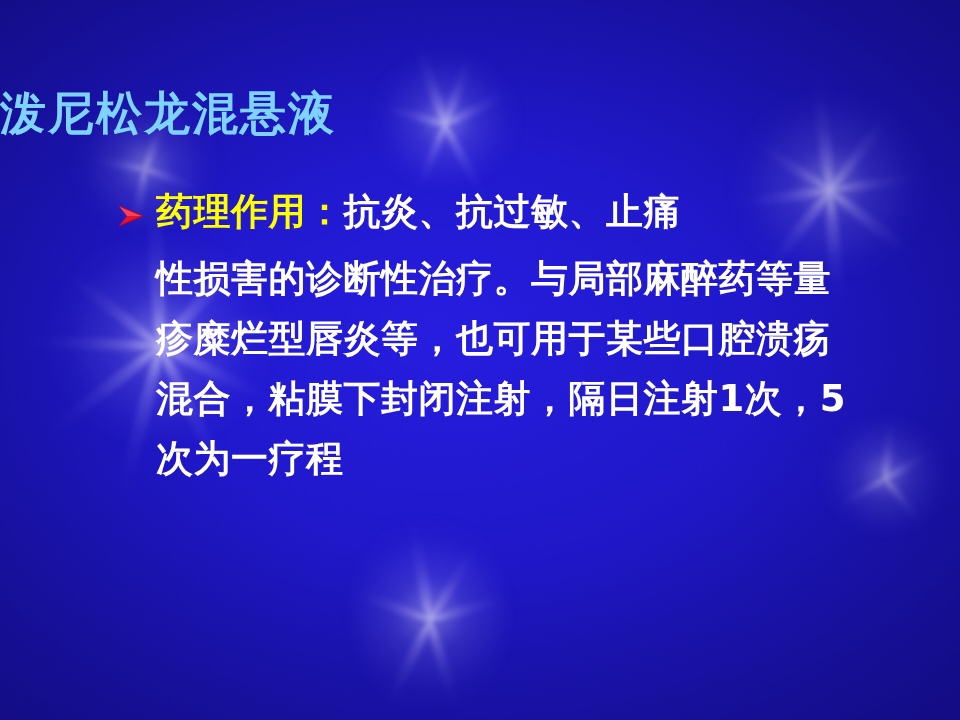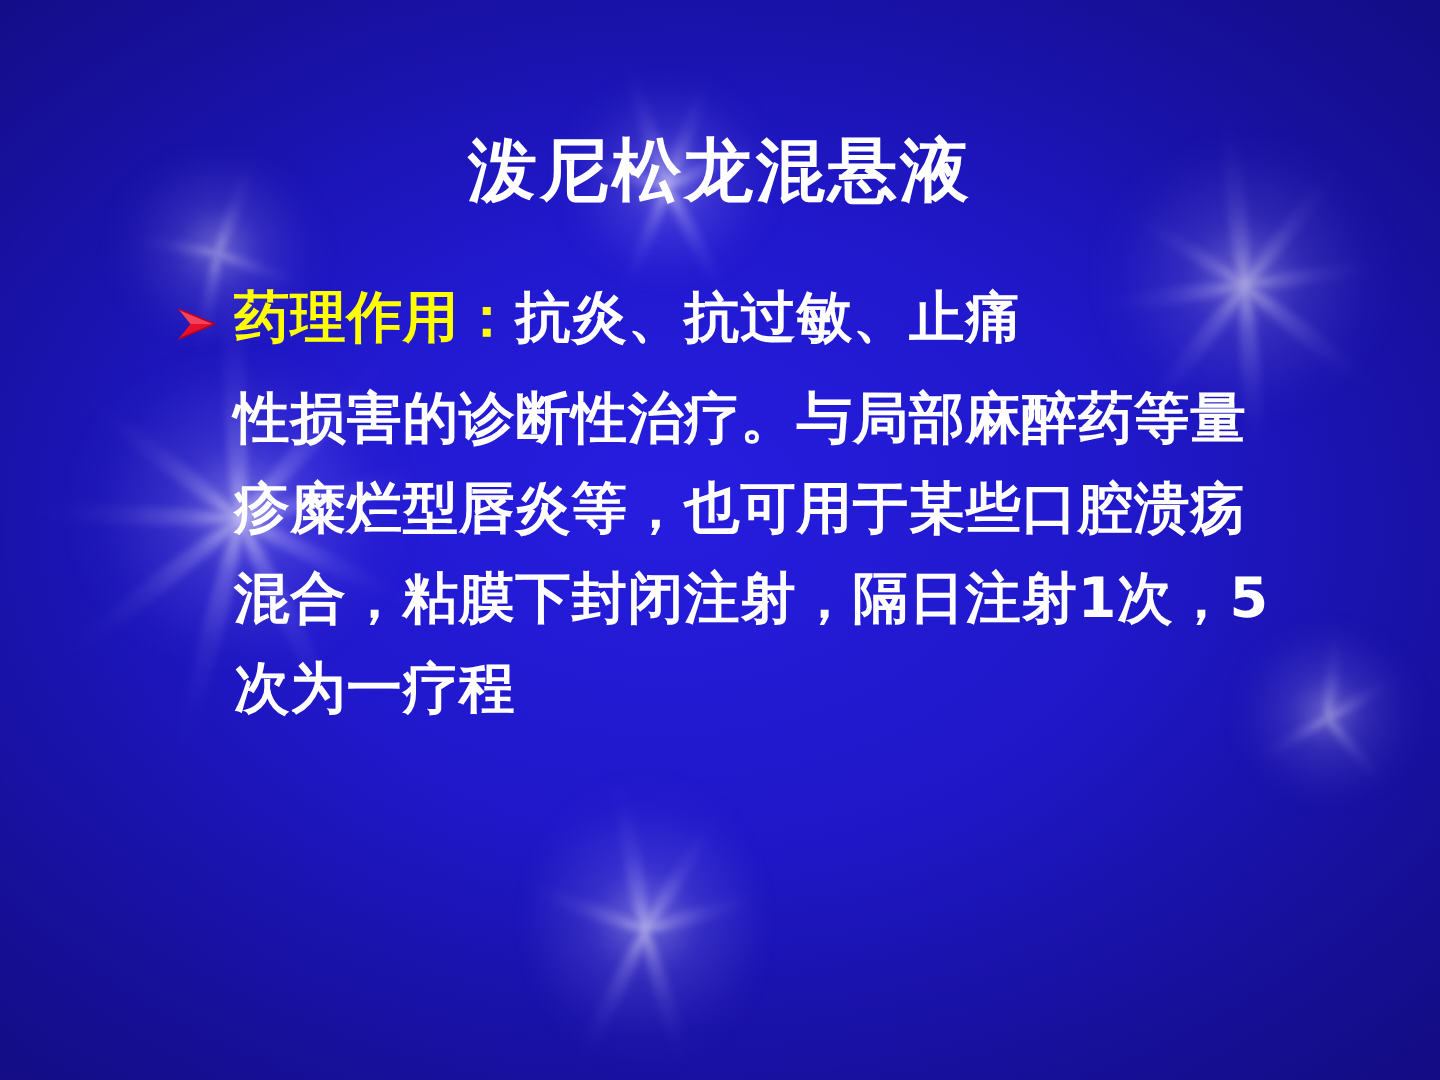--- a/index.html
+++ b/index.html
@@ -67,22 +67,21 @@
     z-index: 5;
     width: 960px;
     height: 720px;
   }
 
   .slide-title {
     position: absolute;
     left: 0;
     top: 88px;
     width: 960px;
-    text-align: center;
-    color: #ffffff;
+    color: #7dd3fc;
     font-weight: bold;
     font-size: 46px;
     letter-spacing: 2px;
     line-height: 1.12;
     white-space: nowrap;
   }
 
   .body {
     position: absolute;
     left: 0;

